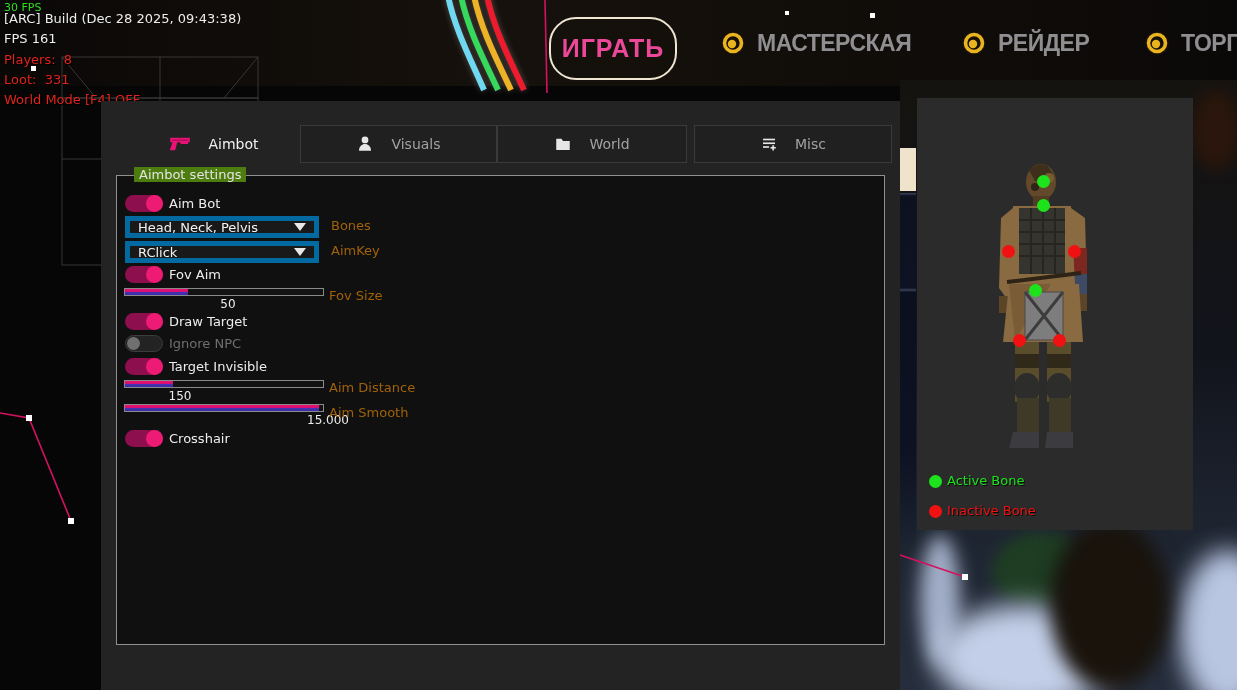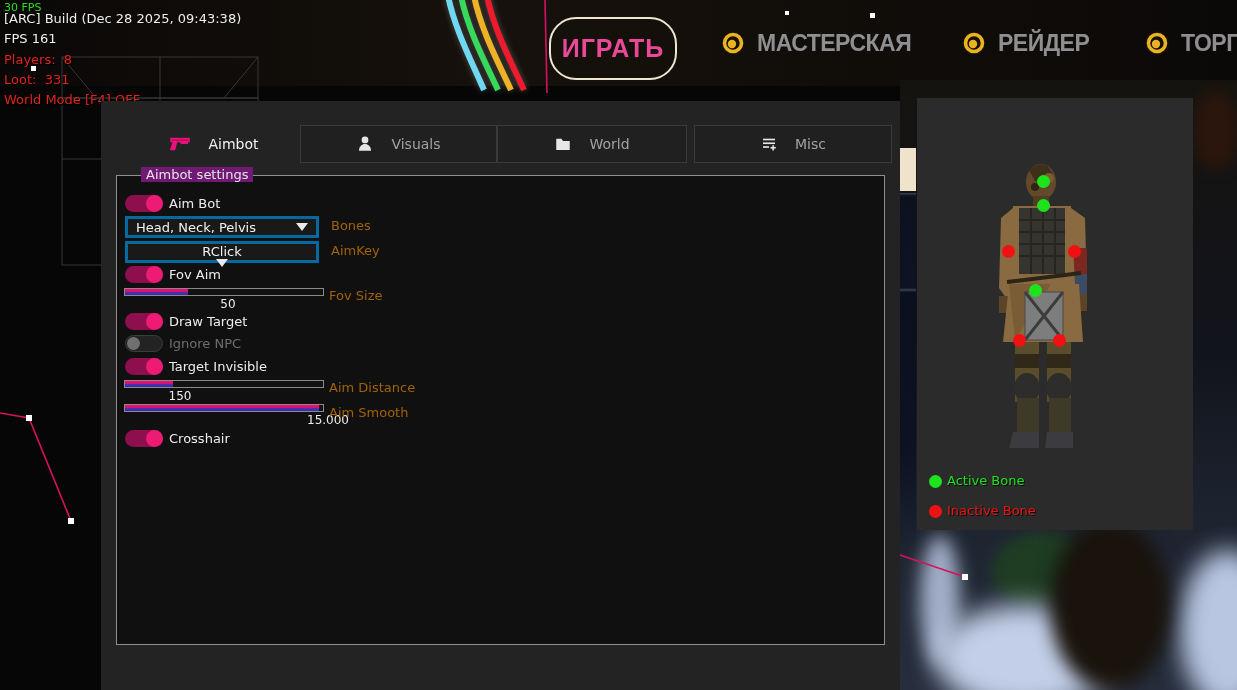--- a/index.html
+++ b/index.html
@@ -44,35 +44,35 @@
        box-sizing:border-box;cursor:pointer;}
   .tab .tlabel{font-size:14px;}
   .tab-active{left:28px;width:170px;}
   .tab-active .tlabel{color:#f2f2f2;}
   .tab-box{border:1px solid #3a3a3a;background:#202020;}
   .tab-box .tlabel{color:#a2a2a2;}
   .tb-1{left:199px;width:197px;} .tb-2{left:396px;width:190px;} .tb-3{left:593px;width:198px;}
 
   .groupbox{position:absolute;left:15px;top:74px;width:769px;height:470px;box-sizing:border-box;
             border:1px solid #8f8f8f;background:#101010;}
-  .gb-legend{position:absolute;left:24px;top:-9px;padding:0 5px;background:#701a75;
+  .gb-legend{position:absolute;left:17px;top:-9px;padding:0 5px;background:#4d7c0f;
              font-size:13px;color:#e4e4e4;}
 
   .ctl-label{position:absolute;font-size:13px;color:#ededed;white-space:nowrap;}
   .ctl-label.dim{color:#6f6f6f;}
   .side-label{position:absolute;left:212px;font-size:13px;color:#a16207;white-space:nowrap;}
 
   .toggle{position:absolute;left:8px;width:38px;height:17px;border-radius:9px;cursor:pointer;}
   .toggle.on{background:#8e0f4e;}
   .toggle.on::after{content:"";position:absolute;right:0;top:0;width:17px;height:17px;border-radius:50%;background:#ee1b74;}
   .toggle.off{background:#232323;border:1px solid #3c3c3c;box-sizing:border-box;}
   .toggle.off::after{content:"";position:absolute;left:1px;top:1px;width:13px;height:13px;border-radius:50%;background:#707070;}
 
   .dropdown{position:absolute;left:8px;width:194px;height:22px;box-sizing:border-box;cursor:pointer;
-            background:#191919;border:3px solid #0369a1;display:flex;align-items:center;
+            background:#191919;border:5px solid #0369a1;display:flex;align-items:center;
             justify-content:space-between;padding:0 8px;}
   .dropdown .dval{font-size:13px;color:#f2f2f2;white-space:nowrap;}
   .dd-arrow{width:0;height:0;border-left:6px solid transparent;border-right:6px solid transparent;
             border-top:8px solid #e9e9e9;}
 
   .slider{position:absolute;left:7px;width:200px;height:8px;box-sizing:border-box;cursor:pointer;
           background:#121212;border:1px solid #8a8a8a;}
   .slider .fill{height:100%;background:linear-gradient(180deg,#ef0f79 0%,#d5106f 42%,#4531b4 58%,#3b2ba6 100%);}
   .slider-value{position:absolute;font-size:12px;color:#ededed;text-align:center;}
 
@@ -220,21 +220,21 @@
 
       <div class="toggle on" style="top:19px;"></div>
       <div class="ctl-label" style="left:52px;top:20px;">Aim Bot</div>
 
       <div class="dropdown" style="top:40px;">
         <span class="dval">Head, Neck, Pelvis</span>
         <span class="dd-arrow"></span>
       </div>
       <div class="side-label" style="left:214px;top:42px;">Bones</div>
 
-      <div class="dropdown" style="top:65px;flex-direction:column;">
+      <div class="dropdown" style="top:65px;">
         <span class="dval">RClick</span>
         <span class="dd-arrow"></span>
       </div>
       <div class="side-label" style="left:214px;top:67px;">AimKey</div>
 
       <div class="toggle on" style="top:90px;"></div>
       <div class="ctl-label" style="left:52px;top:91px;">Fov Aim</div>
 
       <div class="slider" style="top:112px;">
         <div class="fill" style="width: 32%;"></div>

